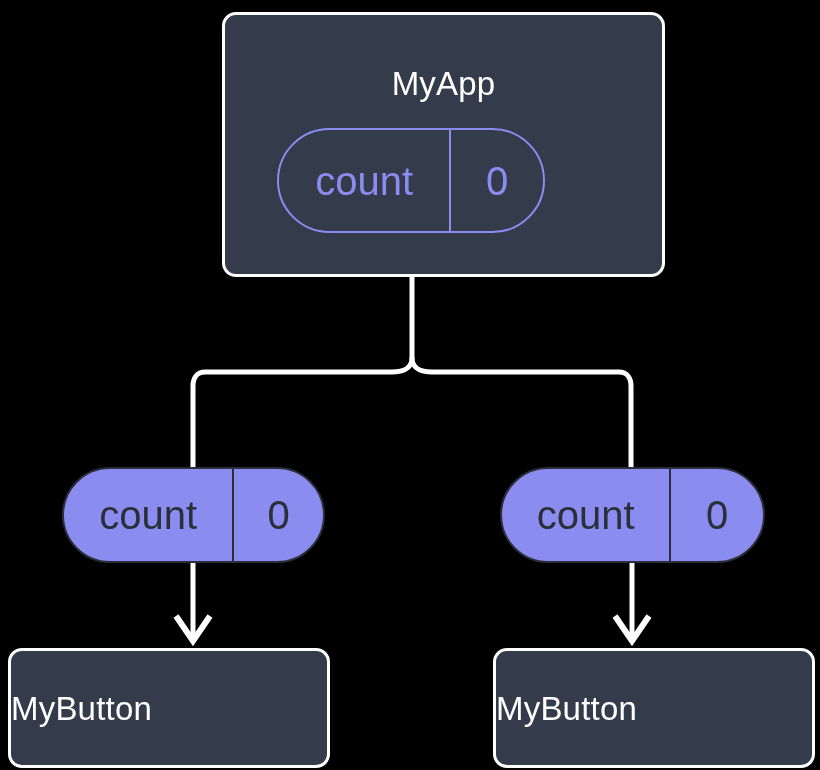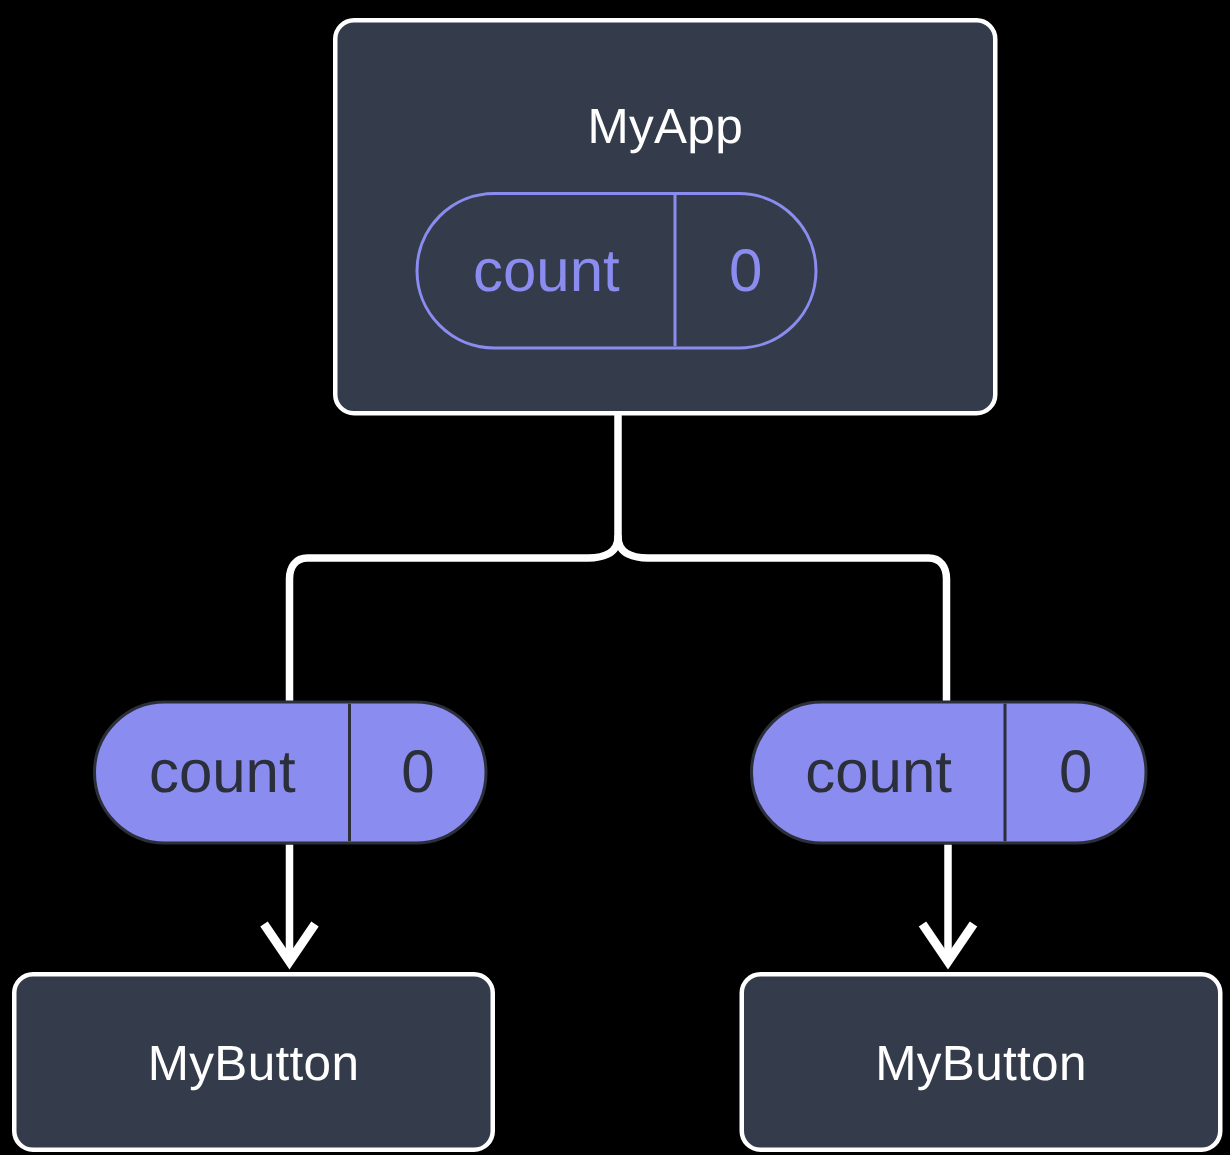--- a/index.html
+++ b/index.html
@@ -30,21 +30,20 @@
 
   
   .comp-box {
     position: absolute;
     box-sizing: border-box;
     background: #343b4a;
     border: 3px solid #ffffff;
     border-radius: 14px;
     display: flex;
     align-items: center;
-    justify-content: center;
   }
   .comp-box.root {
     align-items: flex-start;
     justify-content: center;
   }
   .comp-title {
     color: #ffffff;
     font-size: 33px;
     line-height: 1;
     font-weight: 400;

